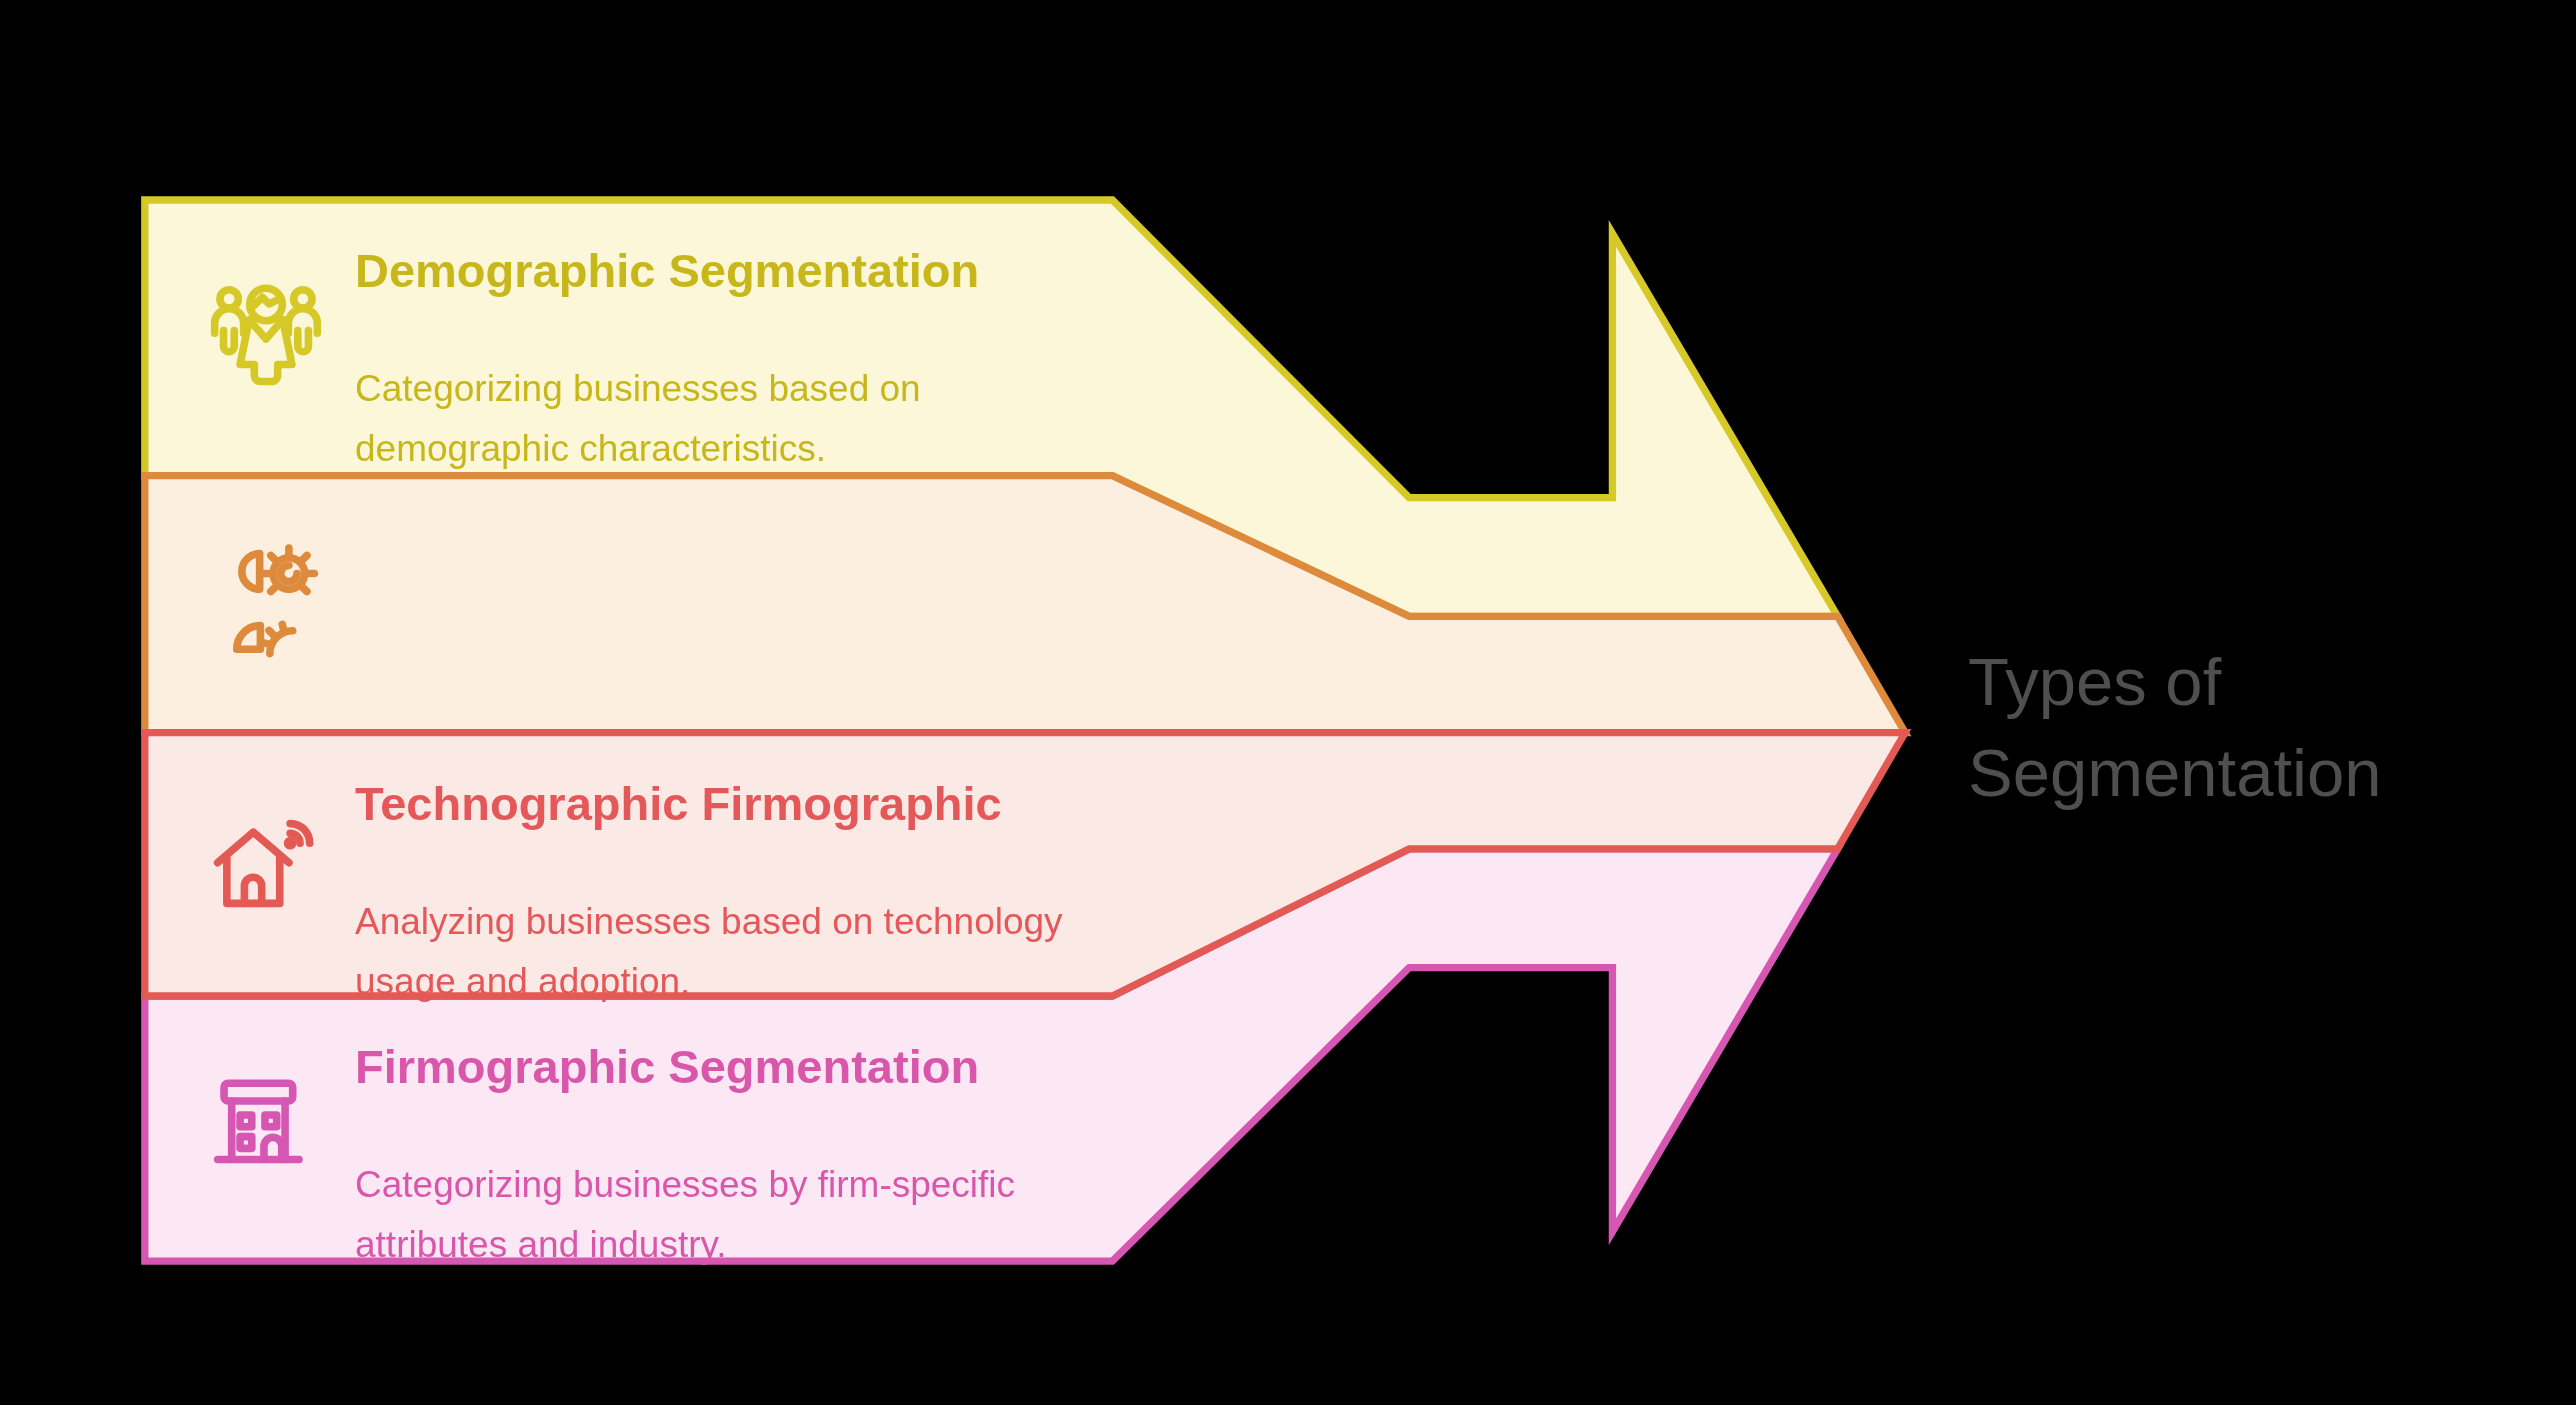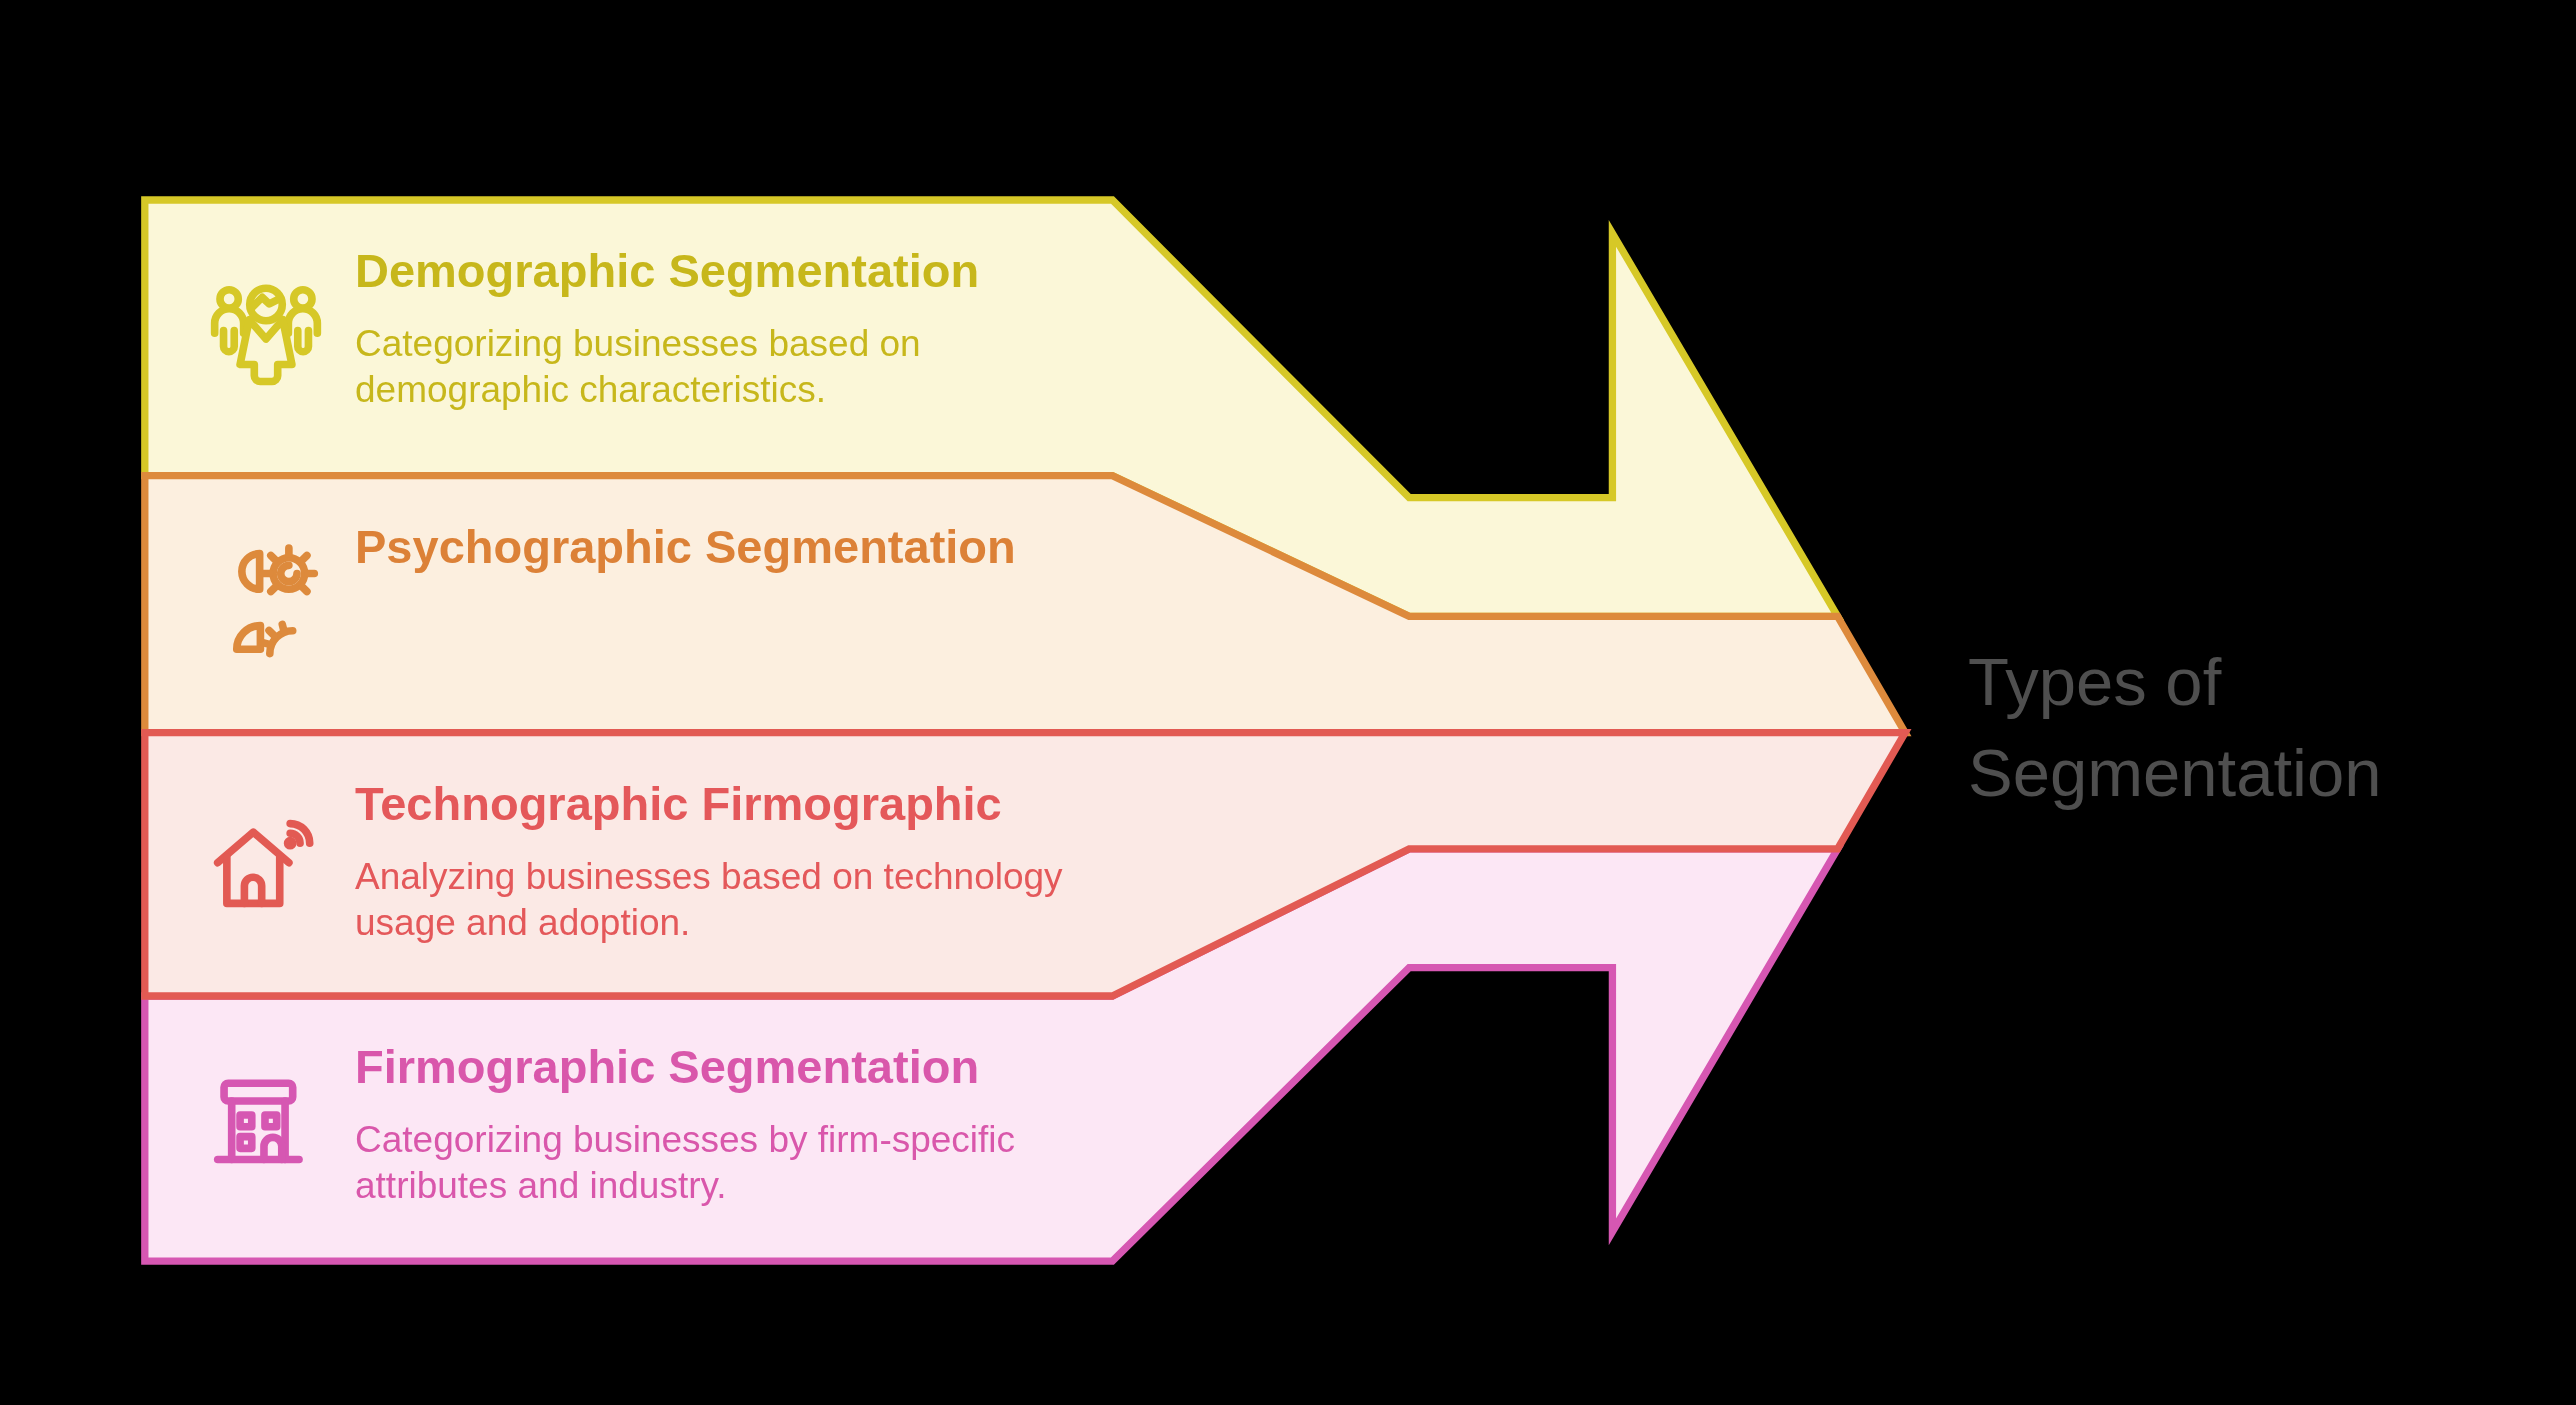--- a/index.html
+++ b/index.html
@@ -13,21 +13,21 @@
   }
   .arrow-svg{position:absolute;left:0;top:0;}
   .band-shape{stroke-width:9;stroke-miterlimit:14;}
   .icon{position:absolute;left:205px;width:122px;height:122px;}
   .icon svg{width:100%;height:100%;}
   .content{position:absolute;left:355px;width:732px;}
   .content h2{
     margin:0;font-size:47px;line-height:47px;font-weight:700;white-space:nowrap;
   }
   .content p{
-    margin:27px 0 0 0;font-size:37px;line-height:46px;font-weight:400;
+    margin:65px 0 0 0;font-size:37px;line-height:60px;font-weight:400;
   }
   #content-1{top:247px;}
   #content-2{top:523px;}
   #content-3{top:780px;}
   #content-4{top:1043px;}
   #icon-1{top:276px;}
   #icon-2{top:543px;}
   #icon-3{top:803px;}
   #icon-4{top:1068px;}
   .headline{
@@ -70,21 +70,20 @@
       <path d="M21.5,4.2 V18.2 A7,7 0 0 1 21.5,4.2 Z"></path>
       <path d="M12.5,41.8 A9.3,9.3 0 0 1 21.8,32.5 V41.8 Z"></path>
       <circle cx="33" cy="12" r="6.2"></circle>
       <path d="M33,8.8 a3.2,3.2 0 1 0 3.2,3.2"></path>
       <path d="M40.6,12 h2.4 M38.4,6.6 l1.7,-1.7 M33,4.4 v-2.4 M27.6,6.6 l-1.7,-1.7 M25.4,12 h-2.4 M27.6,17.4 l-1.7,1.7 M38.4,17.4 l1.7,1.7"></path>
       <path d="M25.5,43.5 a9,9 0 0 1 9,-9"></path>
       <path d="M27.2,36.4 l-2,-2 M31.1,34.7 l-0.7,-2.7 M25.4,39.9 l-2.7,-0.7"></path>
     </svg>
   </span>
   <div class="content" id="content-2" style="color: rgb(220, 129, 55);">
-    <h2>Psychographic Segmentation</h2>
   </div>
 
   <span class="icon" id="icon-3">
     <svg viewBox="0 0 48 48" fill="none" stroke-width="3" stroke-linecap="round" stroke-linejoin="round" stroke="#E25A53">
       <path d="M5,23.5 L19,11.5 L33,23.5"></path>
       <path d="M8.6,21.3 V39.5 H29.4 V21.3"></path>
       <path d="M15.5,39.5 V32.6 a3.4,3.4 0 0 1 6.8,0 V39.5"></path>
       <circle cx="33.5" cy="15.8" r="1" fill="#E25A53"></circle>
       <path d="M33.5,11.9 A3.9,3.9 0 0 1 37.4,15.8"></path>
       <path d="M33.5,8.1 A7.7,7.7 0 0 1 41.2,15.8"></path>

